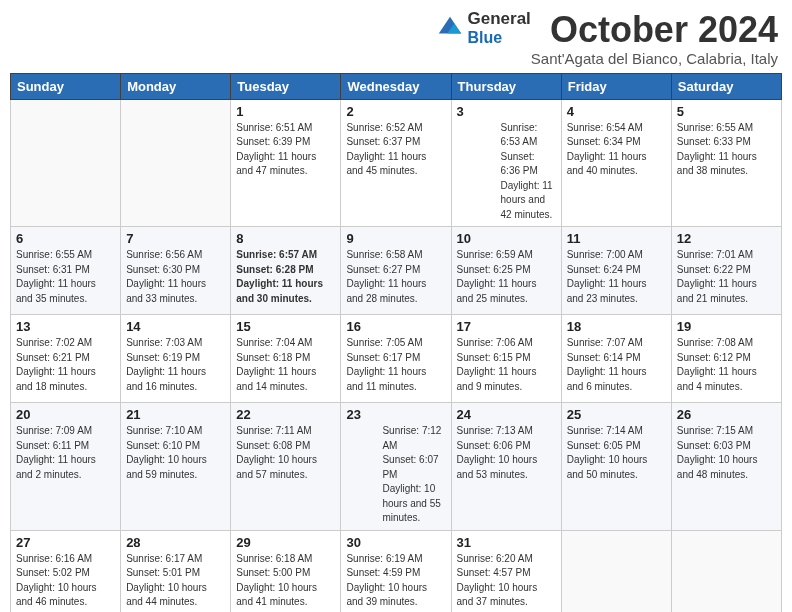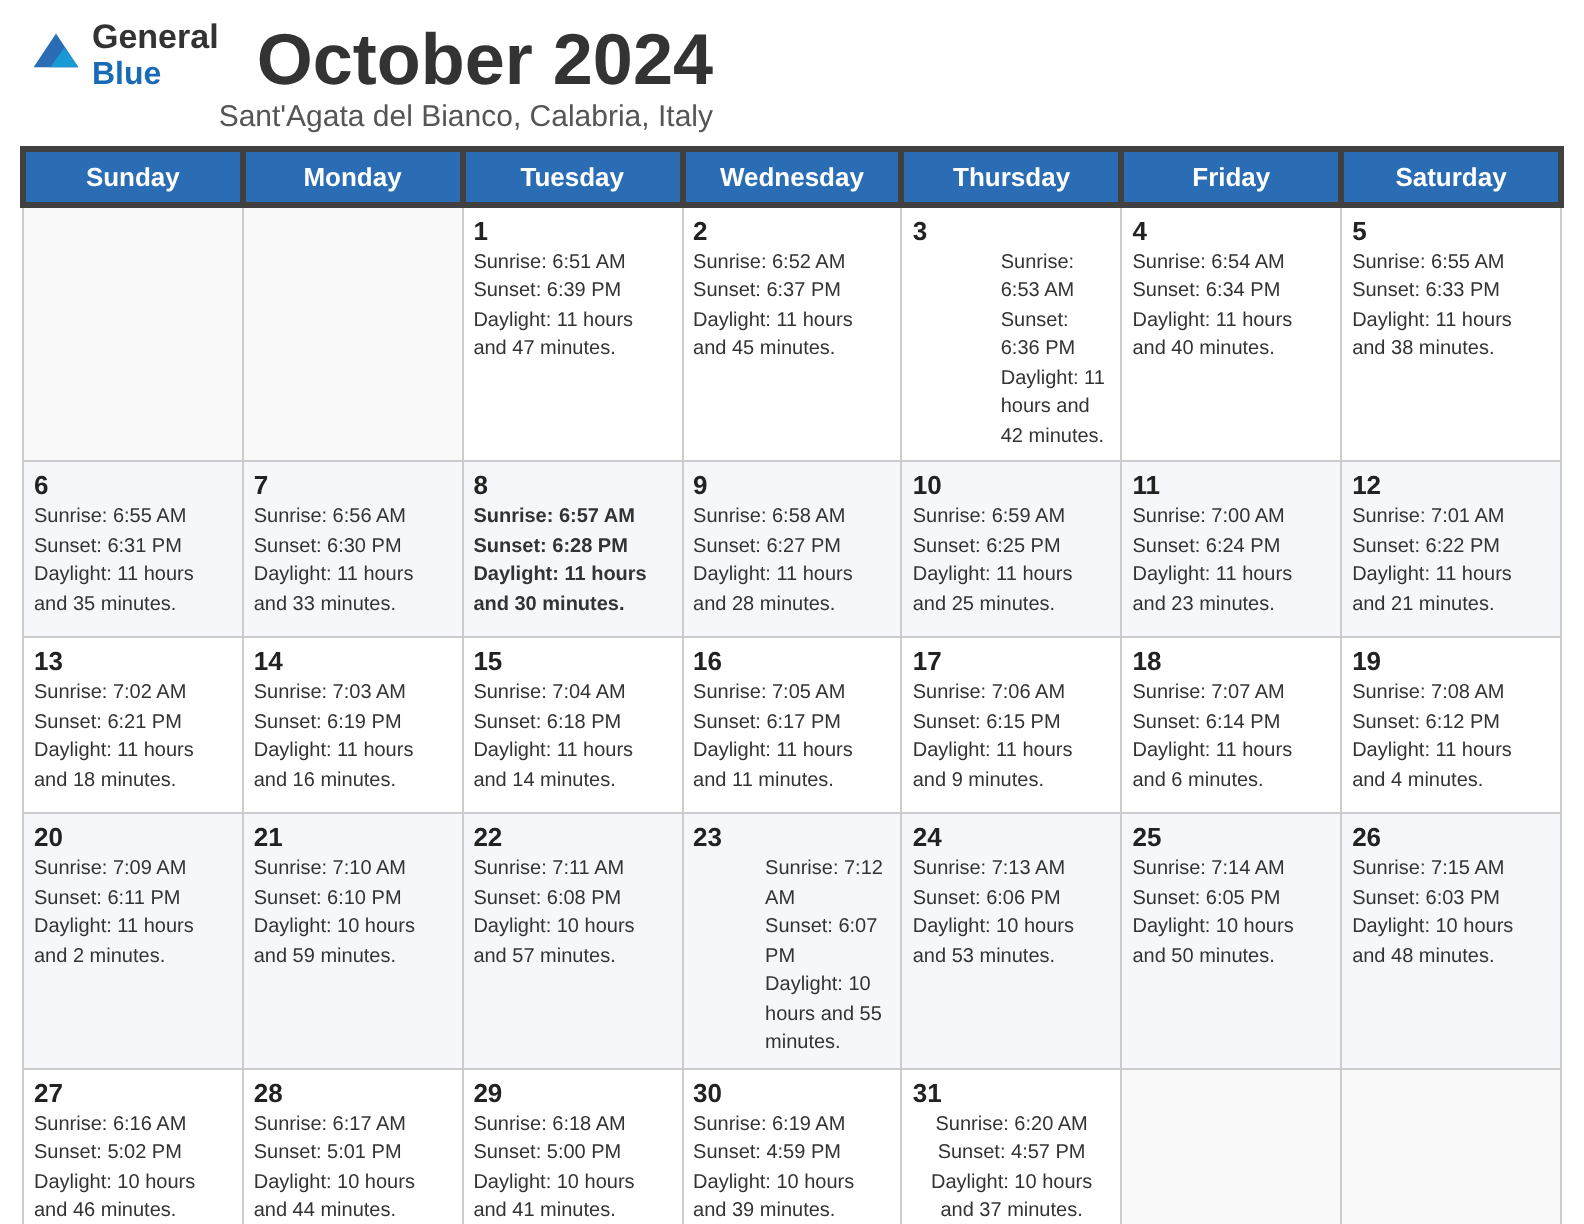--- a/index.html
+++ b/index.html
@@ -5,21 +5,21 @@
     * { box-sizing: border-box; margin: 0; padding: 0; }
     body {
       font-family: Arial, sans-serif;
       background: #fff;
       width: 792px;
       min-height: 612px;
       padding: 10px;
     }
     .header {
       display: flex;
-      justify-content: flex-start;
+      justify-content: flex-end;
       align-items: flex-start;
       margin-bottom: 6px;
       padding: 0 4px;
     }
     .logo {
       display: flex;
       align-items: center;
       gap: 2px;
     }
     .logo-text {
@@ -58,23 +58,23 @@
     .calendar {
       width: 100%;
       border-collapse: collapse;
       border: 1px solid #ccc;
     }
     .calendar th {
       background: #2a6db5;
       color: #fff;
       font-size: 13px;
       font-weight: bold;
-      text-align: center;
+      text-align: left;
       padding: 5px 6px;
-      border: 3px solid #404040;
+      border: 1px solid #404040;
     }
     .calendar td {
       width: 14.28%;
       vertical-align: top;
       padding: 4px 5px;
       border: 1px solid #ccc;
       font-size: 10.5px;
       color: #333;
       height: 88px;
       background: #fff;
@@ -317,21 +317,21 @@
 Daylight: 10 hours and 41 minutes.</div>
         </td>
         <td>
           <span class="day-num">30</span>
           <div class="day-info" style="white-space: pre-line;">Sunrise: 6:19 AM
 Sunset: 4:59 PM
 Daylight: 10 hours and 39 minutes.</div>
         </td>
         <td>
           <span class="day-num">31</span>
-          <div class="day-info" style="white-space: pre-line; text-align: center;">Sunrise: 6:20 AM
+          <div class="day-info" style="white-space: pre-line;">Sunrise: 6:20 AM
 Sunset: 4:57 PM
 Daylight: 10 hours and 37 minutes.</div>
         </td>
         <td class="empty-cell"></td>
         <td class="empty-cell"></td>
       </tr>
     </tbody>
 </table>
 
 </body></html>

